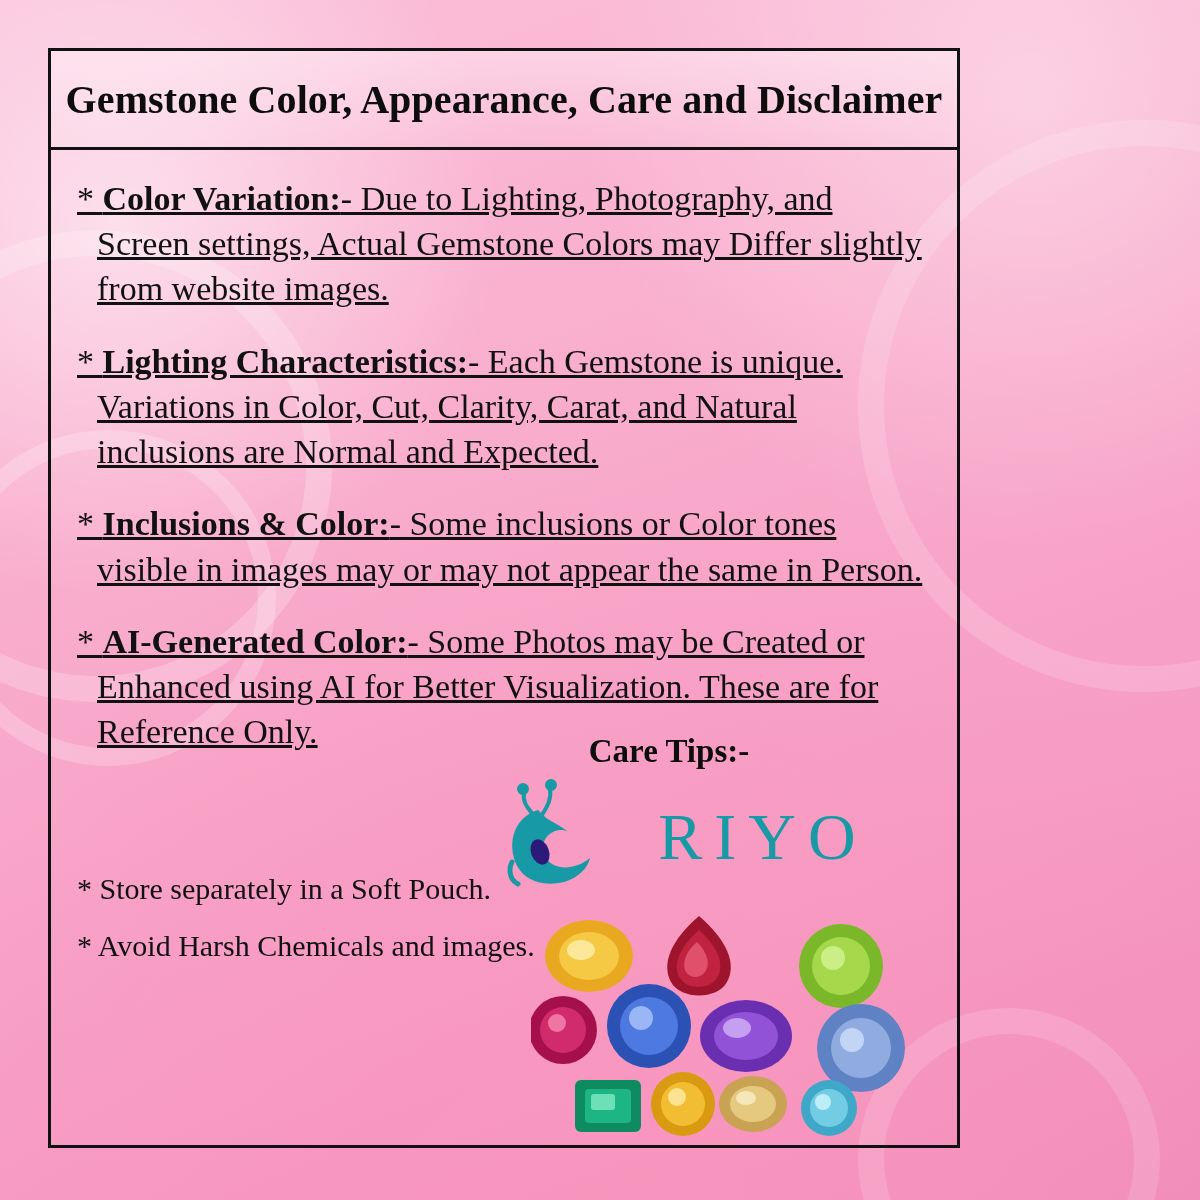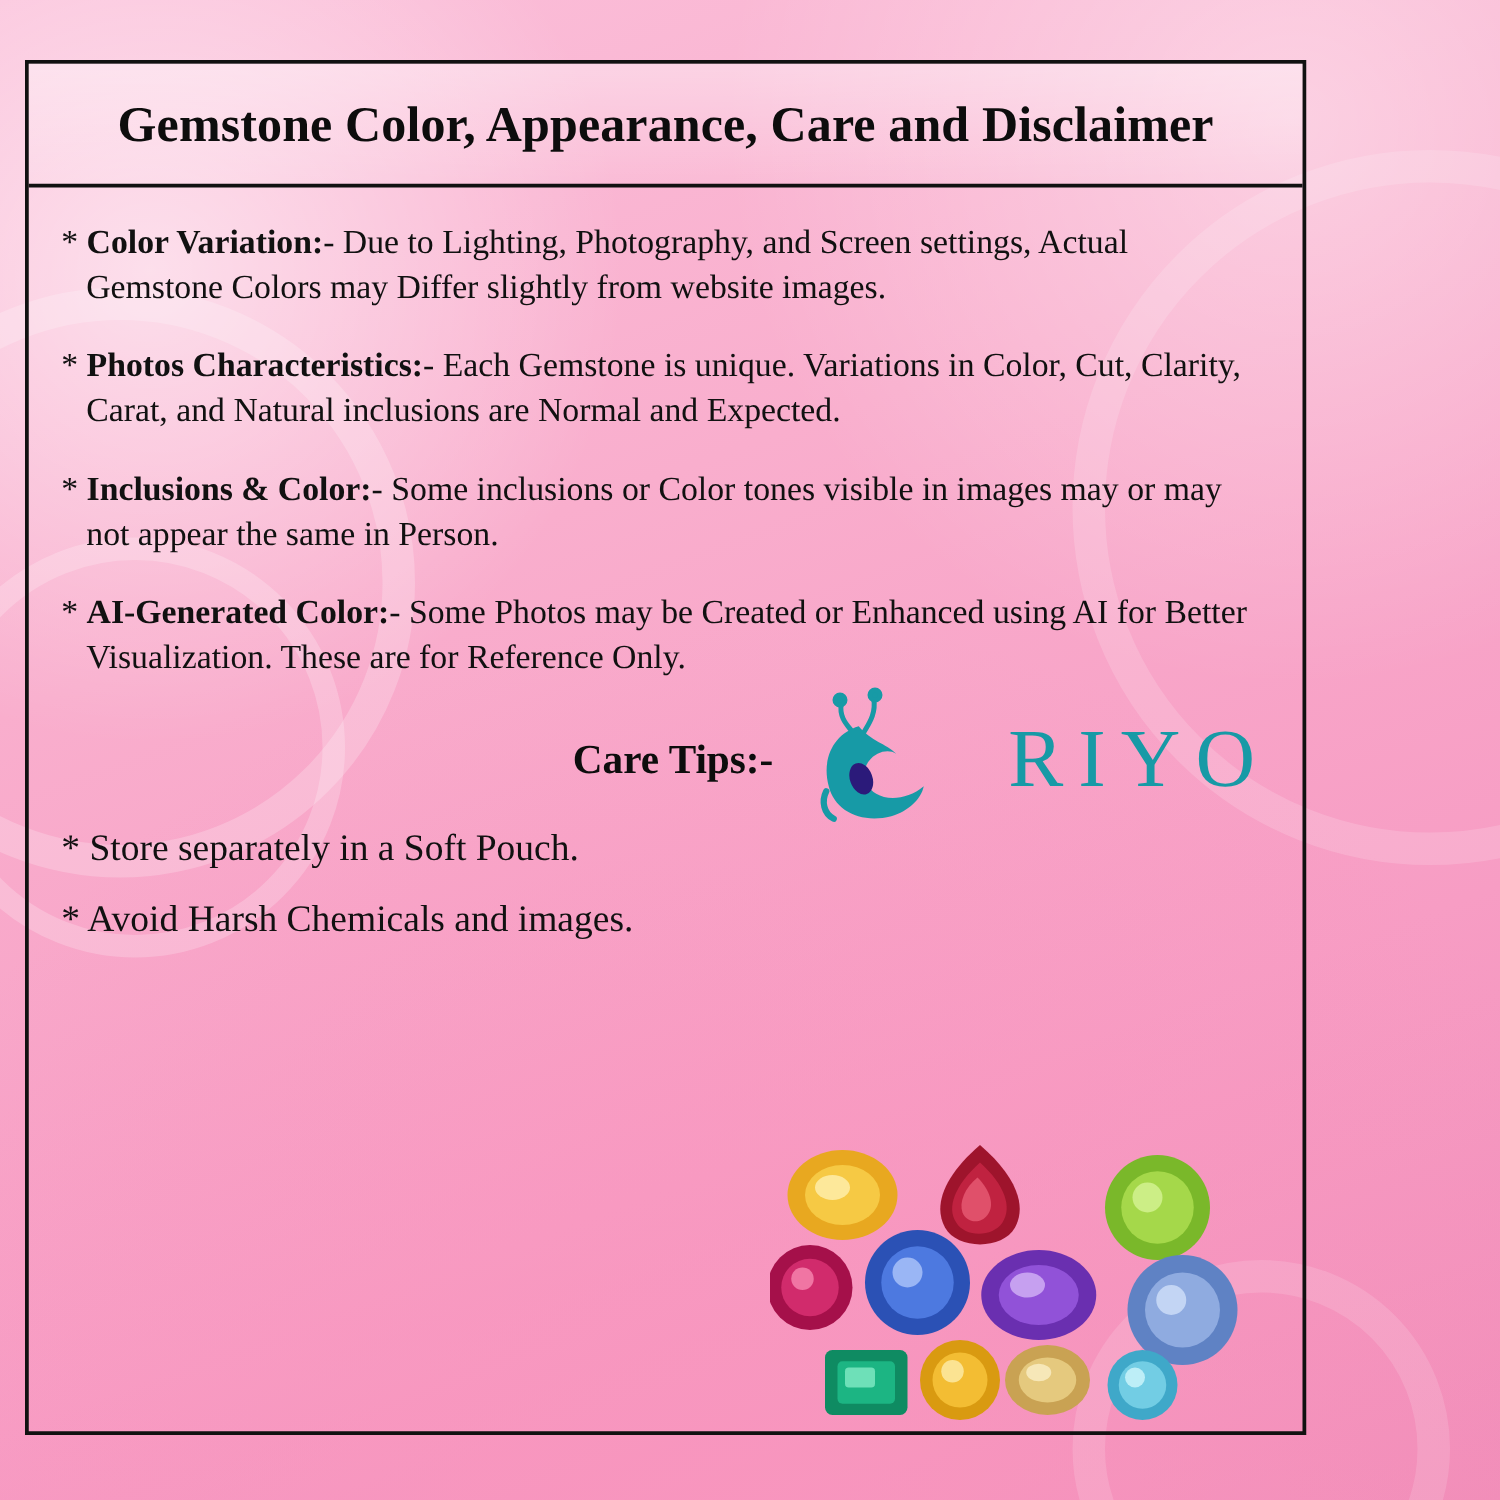--- a/index.html
+++ b/index.html
@@ -30,23 +30,23 @@
     border: 26px solid rgba(255,255,255,0.22);
     pointer-events: none;
   }
   .swirl.s1 { width: 420px; height: 420px; left: -140px; top: 230px; }
   .swirl.s2 { width: 300px; height: 300px; left: -60px; top: 430px; border-width: 18px; }
   .swirl.s3 { width: 520px; height: 520px; right: -230px; top: 120px; border-color: rgba(255,255,255,0.16); }
   .swirl.s4 { width: 250px; height: 250px; right: 40px; bottom: -110px; border-color: rgba(255,255,255,0.14); }
 
   .card {
     position: absolute;
-    left: 20px;
+    left: 48px;
     top: 48px;
-    width: 1025px;
+    width: 912px;
     height: 1100px;
     border: 3px solid #111;
     box-sizing: border-box;
     background: transparent;
   }
   .title-bar {
     height: 96px;
     border-bottom: 3px solid #111;
     display: flex;
     align-items: center;
@@ -60,39 +60,41 @@
     letter-spacing: 0.1px;
     white-space: nowrap;
   }
   .body {
     position: relative;
     padding: 26px 26px 0 26px;
     height: calc(100% - 96px);
     box-sizing: border-box;
   }
   .bullet {
-    font-size: 27px;
+    font-size: 34px;
     line-height: 1.33;
     color: #111;
     margin: 0 0 27px 0;
     text-indent: -20px;
     padding-left: 20px;
     max-width: 1060px;
+    text-decoration: underline;
   }
   .bullet .star { font-weight: normal; }
   .bullet b { font-weight: bold; }
 
   .care-row {
     display: flex;
     align-items: center;
-    justify-content: flex-end;
+    justify-content: center;
     margin-top: -6px;
     margin-bottom: 0;
     padding-left: 330px;
     height: 86px;
+    flex-direction: column;
   }
   .care-title {
     font-size: 33px;
     font-weight: bold;
     color: #0d0d0d;
     white-space: nowrap;
   }
   .brand {
     display: flex;
     align-items: center;
@@ -146,21 +148,21 @@
 
     <div class="body">
 
       <p class="bullet">
         <span class="star">*</span>
         <b>Color Variation:</b><span>- Due to Lighting, Photography, and Screen settings, Actual Gemstone Colors may Differ slightly from website images.</span>
       </p>
 
       <p class="bullet">
         <span class="star">*</span>
-        <b>Photos Characteristics:</b><span>- Each Gemstone is unique. Variations in Color, Cut, Clarity, Carat, and Natural inclusions are Normal and Expected.</span>
+        <b>Lighting Characteristics:</b><span>- Each Gemstone is unique. Variations in Color, Cut, Clarity, Carat, and Natural inclusions are Normal and Expected.</span>
       </p>
 
       <p class="bullet">
         <span class="star">*</span>
         <b>Inclusions &amp; Color:</b><span>- Some inclusions or Color tones visible in images may or may not appear the same in Person.</span>
       </p>
 
       <p class="bullet">
         <span class="star">*</span>
         <b>AI-Generated Color:</b><span>- Some Photos may be Created or Enhanced using AI for Better Visualization. These are for Reference Only.</span>

